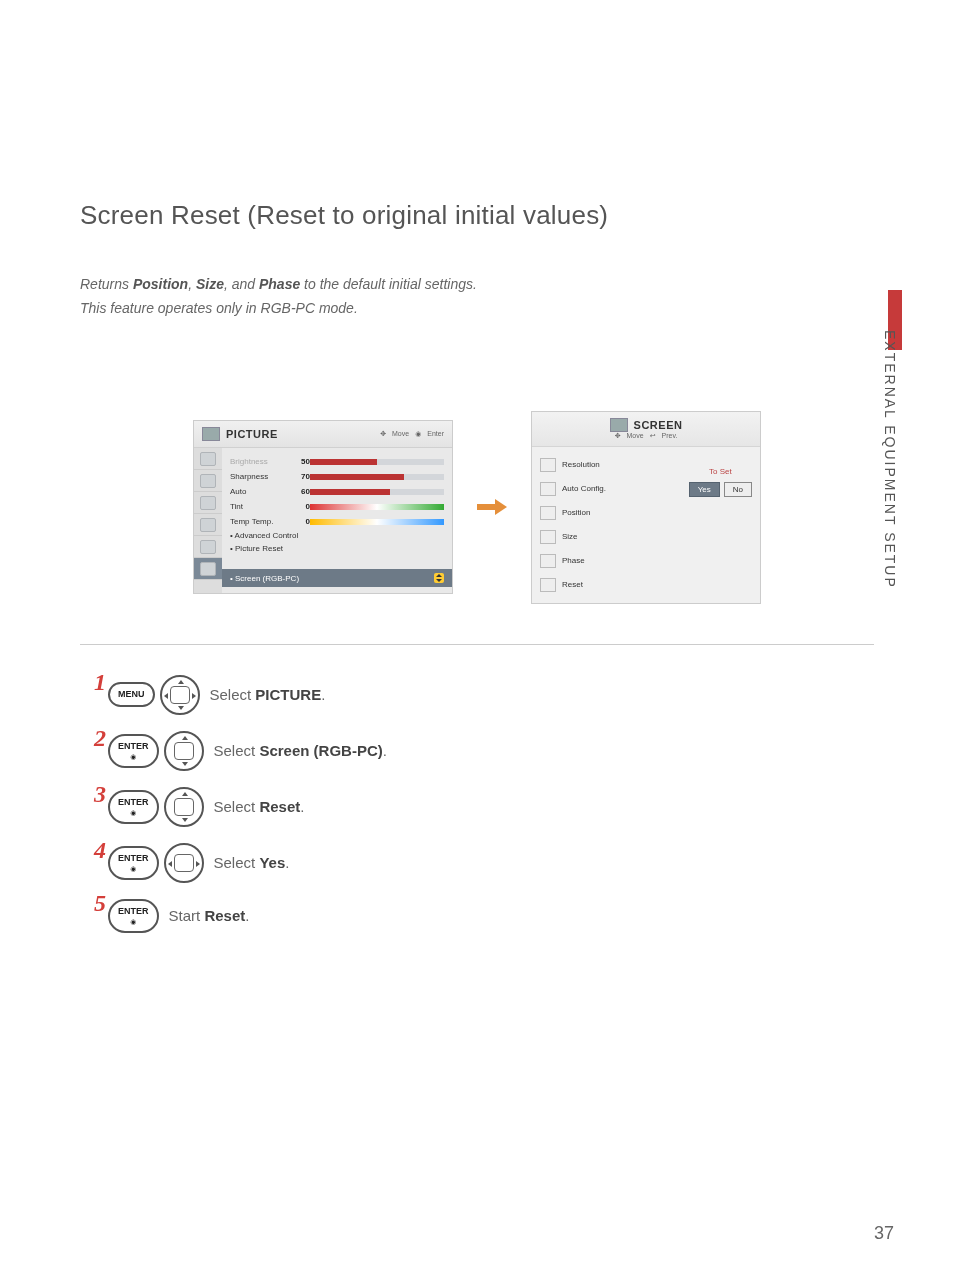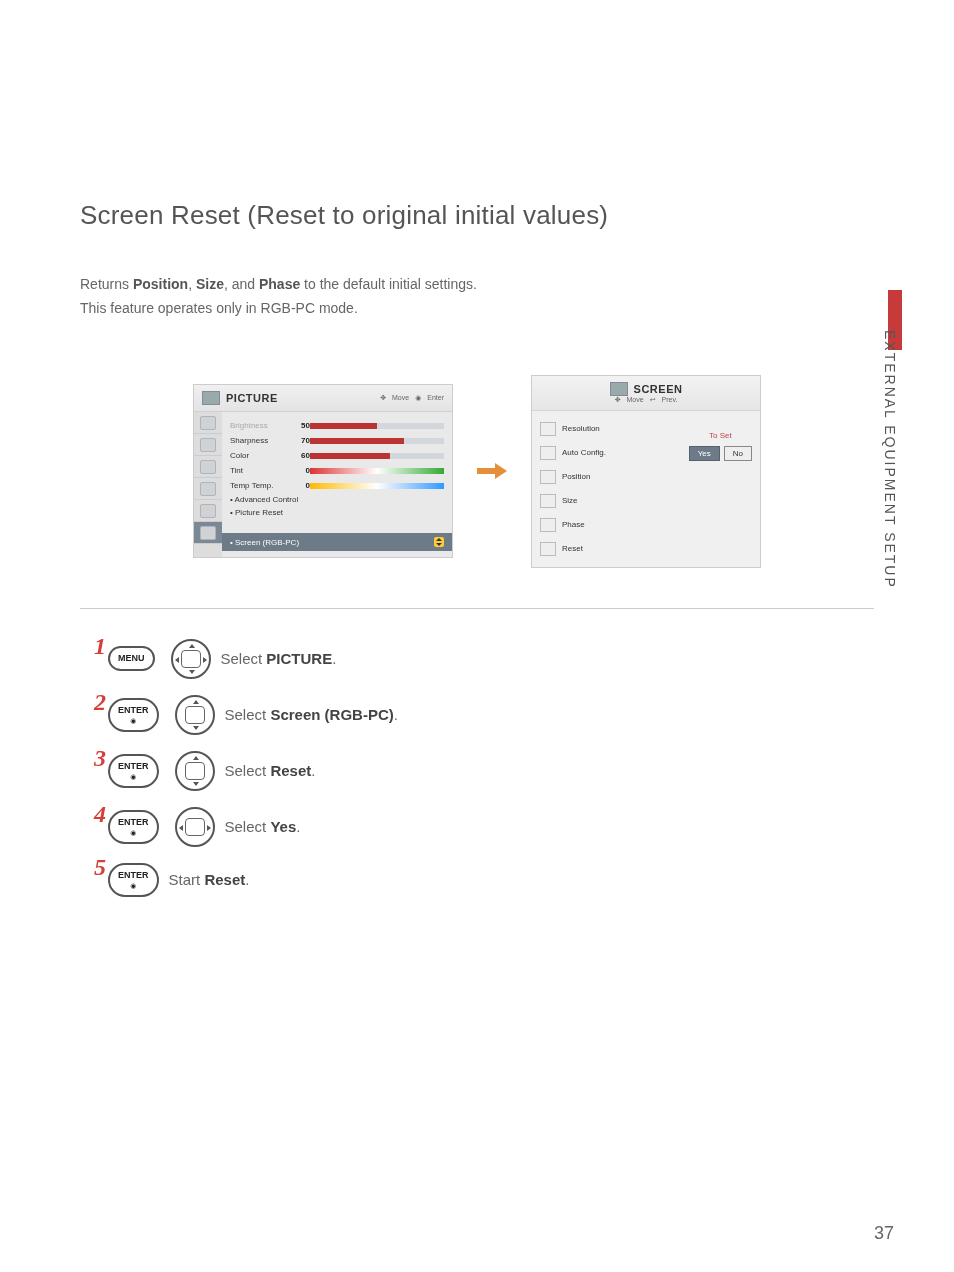--- a/index.html
+++ b/index.html
@@ -1,19 +1,19 @@
 <!DOCTYPE html>
 <html><head>
 <meta charset="utf-8">
 <style>
   * { box-sizing: border-box; margin: 0; padding: 0; }
   html, body { width: 954px; height: 1272px; font-family: Arial, Helvetica, sans-serif; background: #fff; color: #444; }
   .page { position: relative; width: 954px; height: 1272px; padding: 200px 80px 40px 80px; }
   .title { font-size: 26px; color: #555; font-weight: 400; margin-bottom: 42px; letter-spacing: 0.2px; }
-  .intro { font-size: 14px; color: #666; line-height: 1.7; margin-bottom: 54px; }
+  .intro { font-size: 14px; color: #666; line-height: 1.7; margin-bottom: 90px; font-style: italic; }
   .intro b { font-weight: 700; color: #555; }
   .figrow { display:flex; align-items:center; justify-content:center; gap:24px; margin-bottom:40px; }
   
   .osd-picture { width: 260px; background:#e9e9e9; border:1px solid #ccc; font-size:9px; color:#555; }
   .osd-picture .hdr { display:flex; align-items:center; justify-content:space-between; padding:6px 8px; background:linear-gradient(#f0f0f0,#e3e3e3); border-bottom:1px solid #d0d0d0;}
   .osd-picture .hdr .left { display:flex; align-items:center; gap:6px; }
   .osd-picture .hdr .ic { width:18px; height:14px; background:#9aa; border:1px solid #889; }
   .osd-picture .hdr .ttl { font-weight:700; font-size:11px; letter-spacing:0.5px; color:#333;}
   .osd-picture .hdr .hint { font-size:7px; color:#666; display:flex; gap:6px;}
   .osd-picture .body { display:flex; }
@@ -53,21 +53,21 @@
   .right-pane { flex:1; padding:20px 8px 0 8px; text-align:center; }
   .toset { font-size:8px; color:#b44; margin-bottom:6px;}
   .btnrow { display:flex; gap:4px; justify-content:center;}
   .btn { font-size:8px; padding:2px 8px; border:1px solid #888; background:#eee; color:#333;}
   .btn.yes { background:#6d7a87; color:#fff; border-color:#55626f;}
   hr.sep { border:none; border-top:1px solid #ccc; margin: 16px 0 30px 0;}
   
   .steps { }
   .step { display:flex; align-items:center; gap:10px; margin-bottom:16px;}
   .num { font-family: Georgia, 'Times New Roman', serif; font-style:italic; font-size:24px; color:#d43f3a; font-weight:700; width:18px; text-align:right; position:relative; top:-12px; left:8px;}
-  .cap { display:inline-flex; align-items:center; gap:16px;text-align:center;}
+  .cap { display:inline-flex; align-items:center; gap:5px;text-align:center;}
   .capbtn { border:2px solid #555; border-radius:18px; padding:6px 8px; font-size:9px; font-weight:700; color:#222; min-width:46px; display:flex; flex-direction:column; align-items:center; line-height:1;}
   .capbtn .sub { font-size:7px; font-weight:400; margin-top:2px;}
   .dbtn { border:2px solid #555; border-radius:22px; width:40px; height:40px; display:flex; align-items:center; justify-content:center; position:relative;}
   .dbtn .inner { width:20px; height:18px; border:1.5px solid #666; border-radius:4px; position:relative;}
   .dbtn.nav .inner:before, .dbtn.nav .inner:after, .dbtn.nav .t, .dbtn.nav .b { position:absolute; width:0; height:0;}
   .dbtn.nav .t { content:""; top:-7px; left:7px; border-left:3px solid transparent; border-right:3px solid transparent; border-bottom:4px solid #555;}
   .dbtn.nav .b { content:""; bottom:-7px; left:7px; border-left:3px solid transparent; border-right:3px solid transparent; border-top:4px solid #555;}
   .dbtn.nav .l { position:absolute; left:-7px; top:6px; width:0;height:0; border-top:3px solid transparent; border-bottom:3px solid transparent; border-right:4px solid #555;}
   .dbtn.nav .r { position:absolute; right:-7px; top:6px; width:0;height:0; border-top:3px solid transparent; border-bottom:3px solid transparent; border-left:4px solid #555;}
   .dbtn.ud .t { position:absolute; top:-7px; left:7px; width:0;height:0; border-left:3px solid transparent; border-right:3px solid transparent; border-bottom:4px solid #555;}
@@ -139,21 +139,21 @@
               </span>
           </div>
           <div class="prow">
             <span class="lab">Sharpness</span>
             <span class="val">70</span>
             <span class="bar">
                 <span class="fill" style="width:70%"></span>
               </span>
           </div>
           <div class="prow">
-            <span class="lab">Color</span>
+            <span class="lab">Auto</span>
             <span class="val">60</span>
             <span class="bar">
                 <span class="fill" style="width:60%"></span>
               </span>
           </div>
           <div class="prow">
             <span class="lab">Tint</span>
             <span class="val">0</span>
             <span class="bar tint"></span>
           </div>

